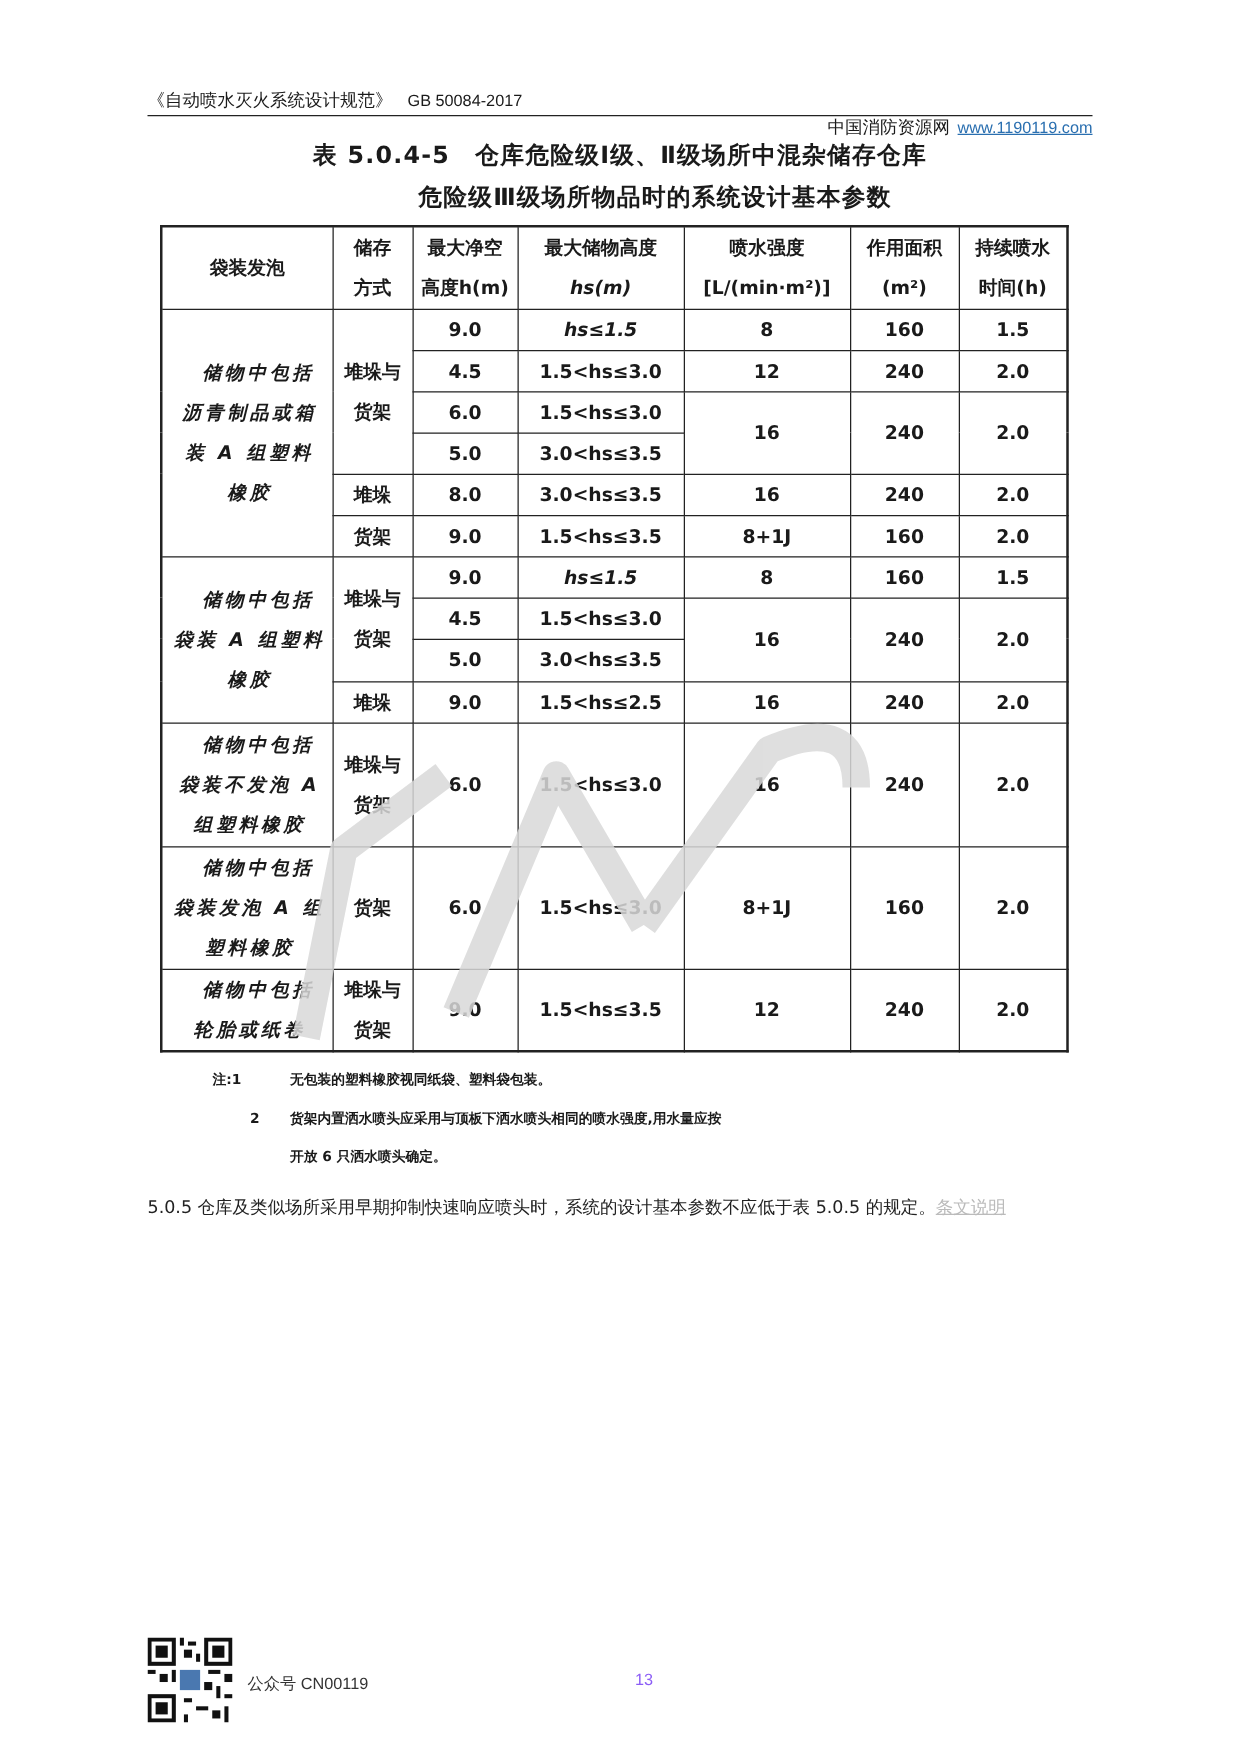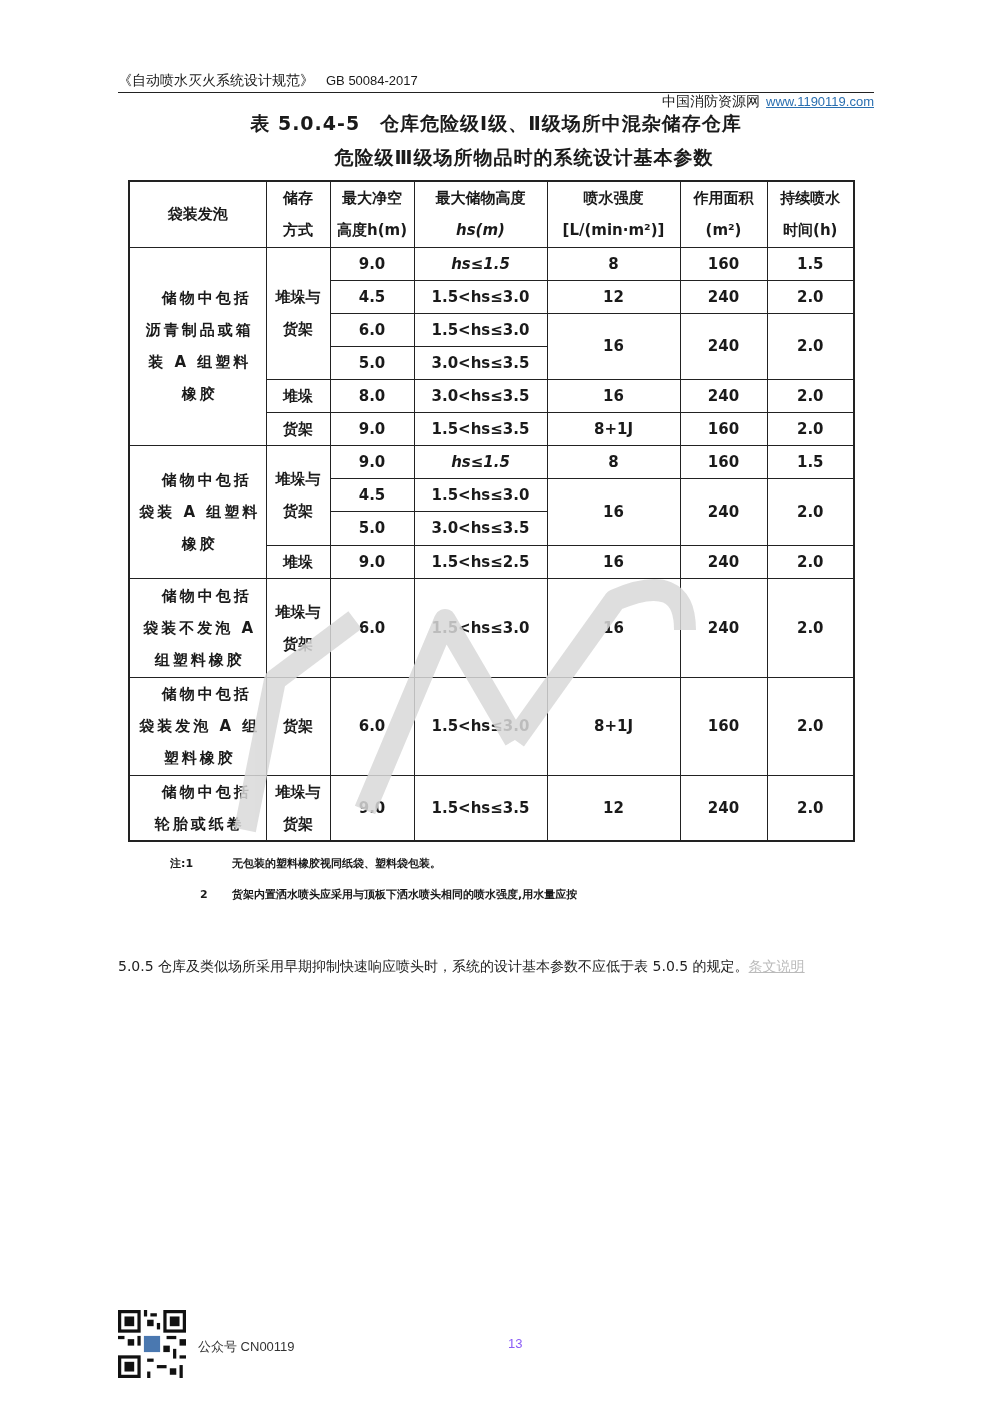--- a/index.html
+++ b/index.html
@@ -15,21 +15,21 @@
   .title { position:absolute; left:0; width:992px; text-align:center; font-weight:bold;
            font-family:"DejaVu Sans", sans-serif; font-size:19px; letter-spacing:1px; }
   .title.t1 { top:111px; }
   .title.t2 { top:145px;margin-left:28px; }
   table.spec { position:absolute; left:128px; top:180px; border-collapse:collapse;
                font-family:"DejaVu Sans", sans-serif; font-weight:bold; font-size:15px; }
   table.spec td, table.spec th { border:1px solid #222; padding:0; text-align:center;
                vertical-align:middle; line-height:32px; }
   table.spec { border:2px solid #222; }
   table.spec th { font-weight:bold; line-height:32px; }
-  .cat { text-align:right; padding:0 4px 0 8px !important; line-height:32px; letter-spacing:3px; }
+  .cat { text-align:right; padding:0 4px 0 8px !important; line-height:32px; letter-spacing:3px;font-style:italic; }
   .cat .ind { padding-left:14px; }
   .it { font-style:italic; }
   .notes { position:absolute; left:170px; top:848px; font-family:"DejaVu Sans", sans-serif;
            font-weight:bold; font-size:11px; line-height:31px; }
   .notes .n { display:flex; }
   .notes .lbl { width:62px; text-align:left; }
   .para { position:absolute; left:118px; top:950px; width:760px; font-family:"DejaVu Sans", sans-serif;
           font-size:14px; line-height:32px; color:#222; }
   .para .link { color:#bbbbbb; text-decoration:underline; font-family:"Liberation Serif", serif; }
   .qr { position:absolute; left:118px; top:1310px; width:68px; height:68px; }
@@ -225,20 +225,24 @@
 </svg>
 
 <div class="notes">
   <div class="n">
     <span class="lbl">注:1</span>
     <span>无包装的塑料橡胶视同纸袋、塑料袋包装。</span>
   </div>
   <div class="n">
     <span class="lbl" style="padding-left:30px;width:32px">2</span>
     <span>货架内置洒水喷头应采用与顶板下洒水喷头相同的喷水强度,用水量应按</span>
+  </div>
+  <div class="n">
+    <span class="lbl"></span>
+    <span>开放 6 只洒水喷头确定。</span>
   </div>
 </div>
 
 <div class="para">
   <span>5.0.5 仓库及类似场所采用早期抑制快速响应喷头时，系统的设计基本参数不应低于表 5.0.5 的规定。</span><a class="link">条文说明</a>
 </div>
 
 <svg class="qr" viewBox="0 0 21 21">
   <rect width="21" height="21" fill="#fff"></rect>
   <g fill="#111">

